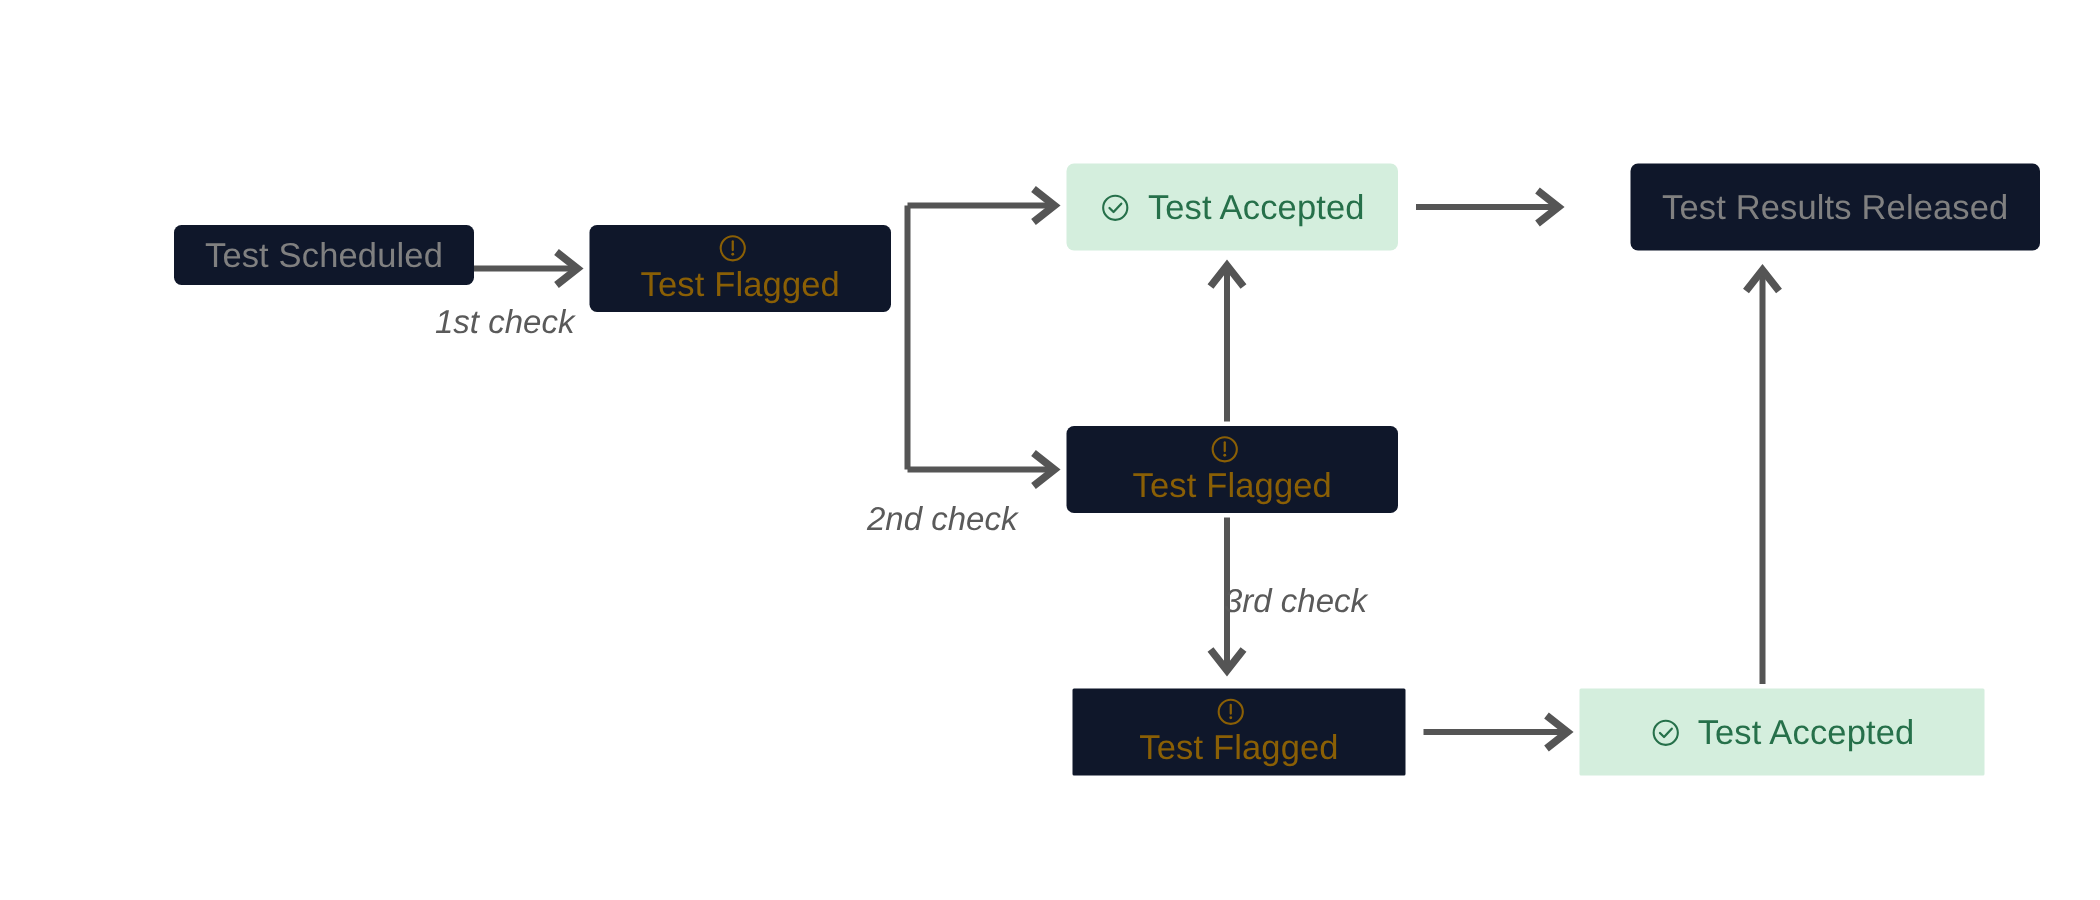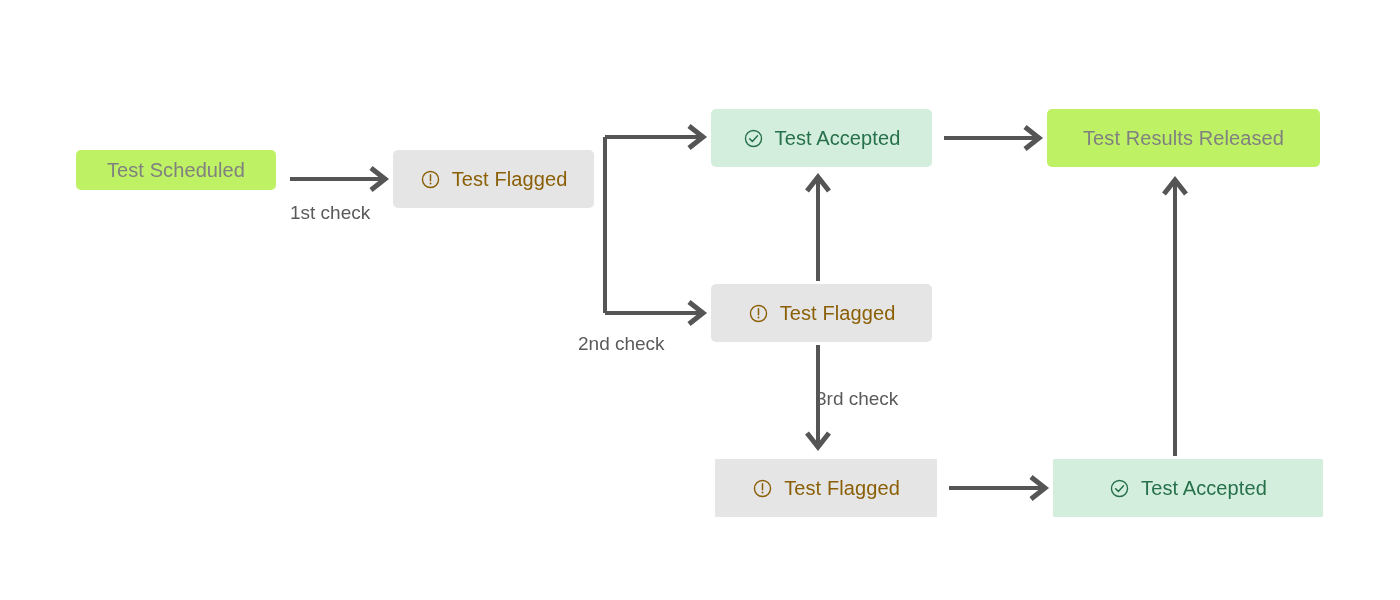--- a/index.html
+++ b/index.html
@@ -16,57 +16,60 @@
     height: 600px;
     background: #ffffff;
     overflow: hidden;
   }
   .node {
     position: absolute;
     display: flex;
     align-items: center;
     justify-content: center;
     box-sizing: border-box;
-    font-size: 20px;
+    font-size: 23px;
     letter-spacing: 0.1px;
     white-space: nowrap;
     user-select: none;
   }
   .node .label {
     display: inline-block;
   }
   .node .nicon {
     display: inline-flex;
     align-items: center;
     justify-content: center;
     margin-right: 11px;
     line-height: 0;
   }
   .n-neutral {
-    background: #bef264;
+    background: #0f172a;
     color: #808080;
     border-radius: 5px;
+    margin-left: 40px;
   }
   .n-flagged {
-    background: #e5e5e5;
+    background: #0f172a;
     color: #8a5f05;
     border-radius: 5px;
+    flex-direction: column;
   }
   .n-accepted {
     background: #d4eedd;
     color: #26704a;
     border-radius: 5px;
   }
   .n-sq { border-radius: 1px; }
   .edge-label {
     position: absolute;
-    font-size: 19px;
+    font-size: 22px;
     color: #5a5a5a;
     white-space: nowrap;
     user-select: none;
+    font-style: italic;
   }
   svg.wires {
     position: absolute;
     left: 0;
     top: 0;
     width: 1400px;
     height: 600px;
     pointer-events: none;
   }
   .wire {

